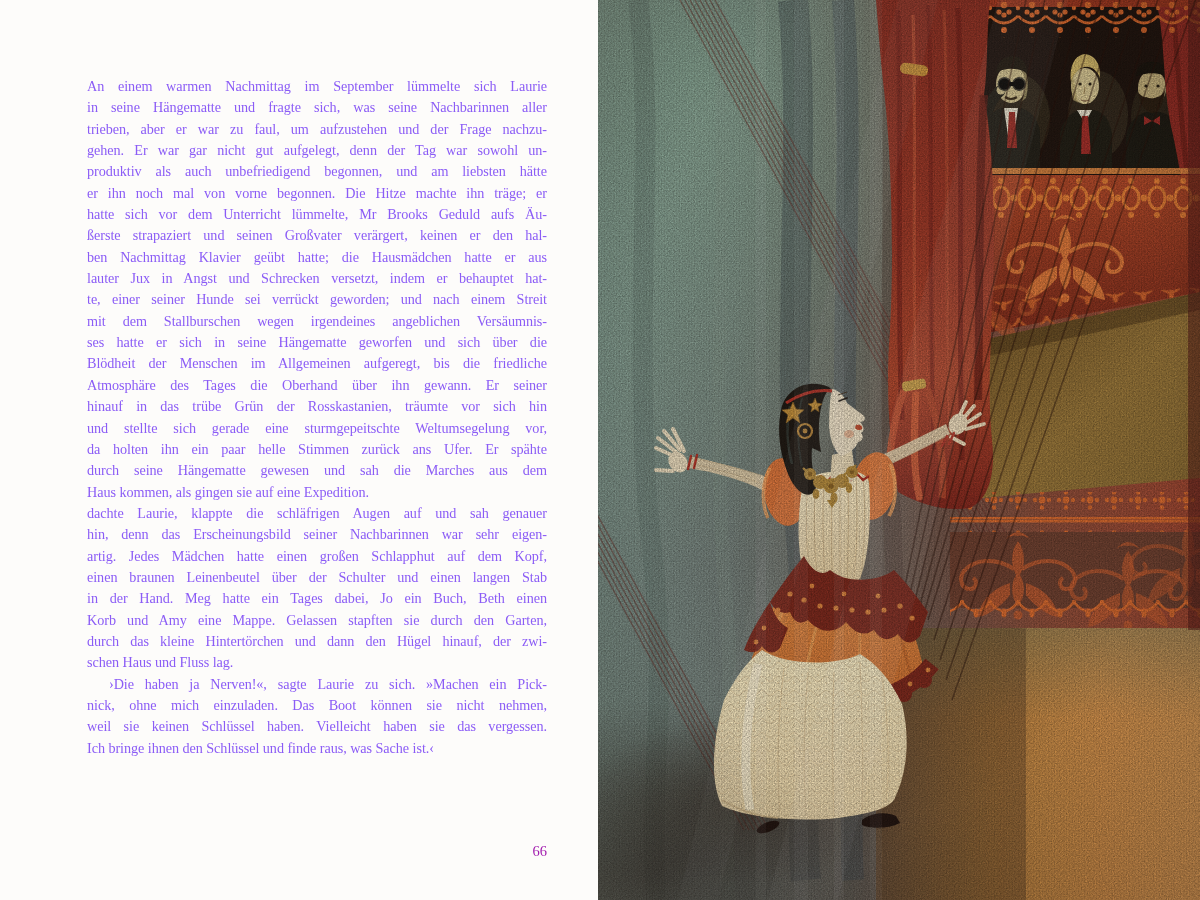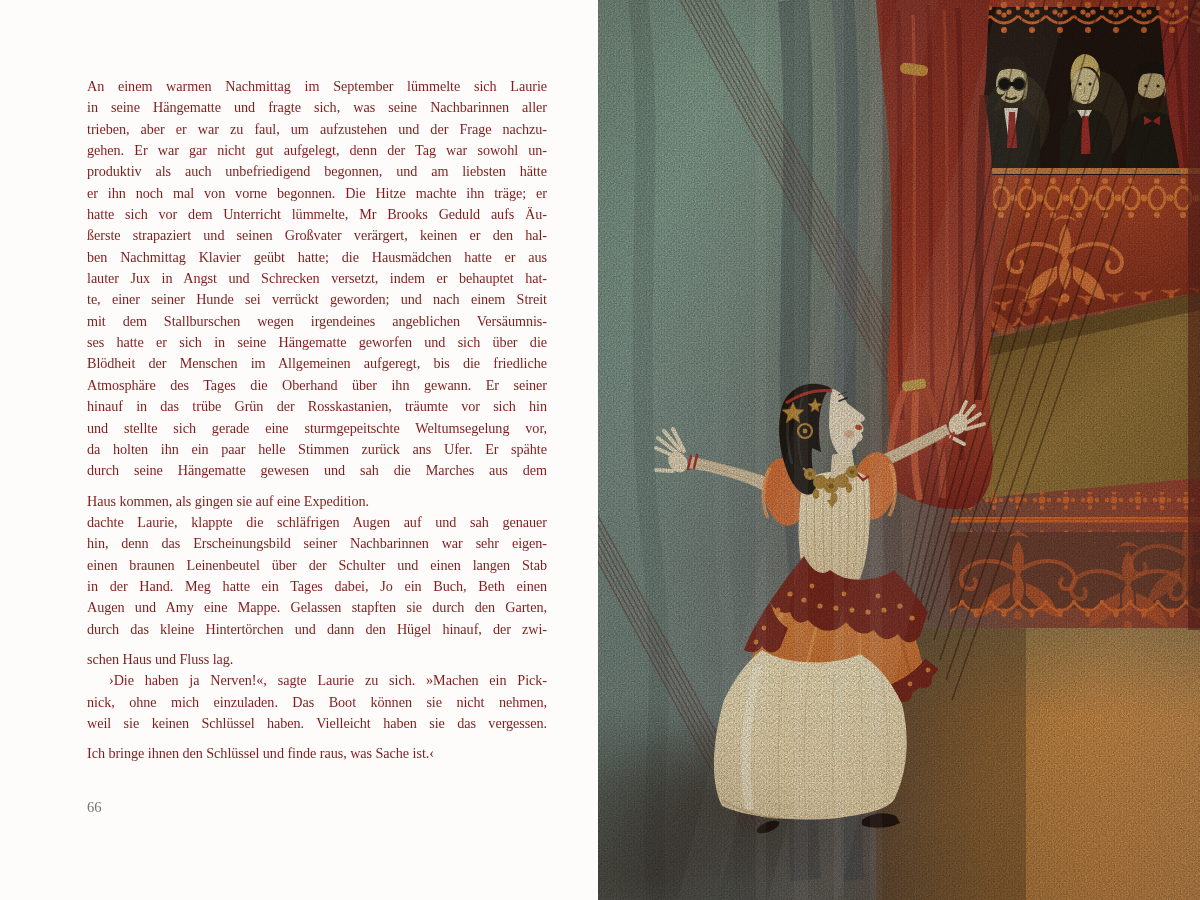--- a/index.html
+++ b/index.html
@@ -2,29 +2,29 @@
 <html><head>
 <meta charset="utf-8">
 <style>
   html,body{margin:0;padding:0;background:#ffffff;}
   body{width:1200px;height:900px;position:relative;overflow:hidden;}
   .spread{position:absolute;inset:0;}
   .page-left{position:absolute;left:0;top:0;width:598px;height:900px;background:#fdfcfa;}
   .text-block{
     position:absolute;left:87px;top:76px;width:460px;
     font-family:"Liberation Serif","DejaVu Serif",serif;
-    font-size:14.2px;line-height:21.35px;color:#7f1d1d;
+    font-size:14.2px;line-height:21.35px;color:#8b5cf6;
   }
   .line{height:21.35px;text-align:justify;text-align-last:justify;letter-spacing:-0.06px;white-space:normal;overflow:visible;}
-  .line.para-end{text-align-last:left;margin-top:9px;}
+  .line.para-end{text-align-last:left;}
   .line.indent{text-indent:22px;}
   .page-number{
-    position:absolute;top:799px;left:87px;width:460px;text-align:left;
+    position:absolute;top:843px;left:87px;width:460px;text-align:right;
     font-family:"Liberation Serif","DejaVu Serif",serif;
-    font-size:14.5px;color:#737373;
+    font-size:14.5px;color:#a21caf;
   }
   .page-right{position:absolute;left:598px;top:0;width:602px;height:900px;}
   .page-right svg{display:block;}
 </style>
 </head>
 <body>
 
 <div class="spread">
 
   <div class="page page-left">
@@ -44,23 +44,24 @@
         <div class="line">ses hatte er sich in seine Hängematte geworfen und sich über die</div>
         <div class="line">Blödheit der Menschen im Allgemeinen aufgeregt, bis die friedliche</div>
         <div class="line">Atmosphäre des Tages die Oberhand über ihn gewann. Er seiner</div>
         <div class="line">hinauf in das trübe Grün der Rosskastanien, träumte vor sich hin</div>
         <div class="line">und stellte sich gerade eine sturmgepeitschte Weltumsegelung vor,</div>
         <div class="line">da holten ihn ein paar helle Stimmen zurück ans Ufer. Er spähte</div>
         <div class="line">durch seine Hängematte gewesen und sah die Marches aus dem</div>
         <div class="line para-end">Haus kommen, als gingen sie auf eine Expedition.</div>
         <div class="line">dachte Laurie, klappte die schläfrigen Augen auf und sah genauer</div>
         <div class="line">hin, denn das Erscheinungsbild seiner Nachbarinnen war sehr eigen-</div>
+        <div class="line">artig. Jedes Mädchen hatte einen großen Schlapphut auf dem Kopf,</div>
         <div class="line">einen braunen Leinenbeutel über der Schulter und einen langen Stab</div>
         <div class="line">in der Hand. Meg hatte ein Tages dabei, Jo ein Buch, Beth einen</div>
-        <div class="line">Augen und Amy eine Mappe. Gelassen stapften sie durch den Garten,</div>
+        <div class="line">Korb und Amy eine Mappe. Gelassen stapften sie durch den Garten,</div>
         <div class="line">durch das kleine Hintertörchen und dann den Hügel hinauf, der zwi-</div>
         <div class="line para-end">schen Haus und Fluss lag.</div>
         <div class="line indent">›Die haben ja Nerven!«, sagte Laurie zu sich. »Machen ein Pick-</div>
         <div class="line">nick, ohne mich einzuladen. Das Boot können sie nicht nehmen,</div>
         <div class="line">weil sie keinen Schlüssel haben. Vielleicht haben sie das vergessen.</div>
         <div class="line para-end">Ich bringe ihnen den Schlüssel und finde raus, was Sache ist.‹</div>
       </div>
     <div class="page-number">66</div>
   </div>
 

